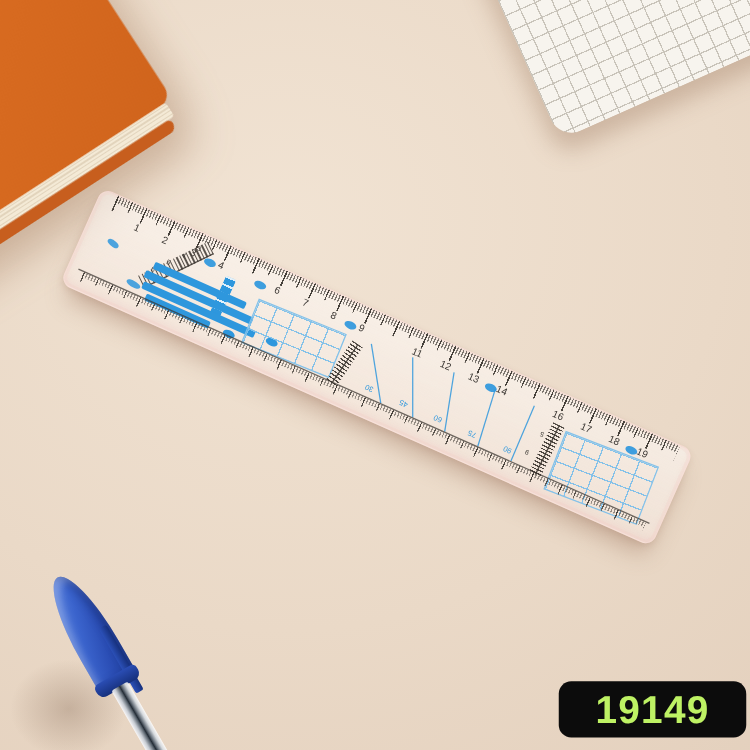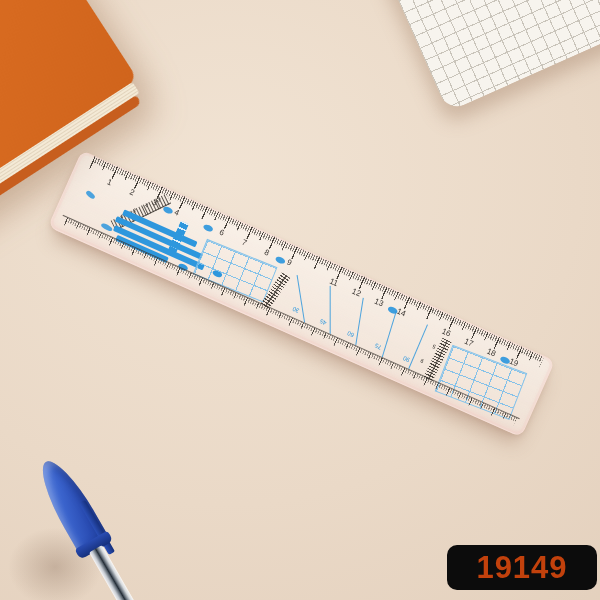--- a/index.html
+++ b/index.html
@@ -104,21 +104,21 @@
   .cap-lip{position:absolute;left:11px;top:90px;width:38px;height:12px;
     background:linear-gradient(180deg,#2a4db4,#16307c);border-radius:4px 4px 6px 6px;}
   .cap-clip{position:absolute;left:38px;top:52px;width:7px;height:60px;
     background:linear-gradient(90deg,#2b50b8,#16307c);border-radius:3px 3px 2px 2px;}
   .barrel{position:absolute;left:22px;top:100px;width:15px;height:135px;border-radius:2px;
     background:linear-gradient(90deg,rgba(250,250,252,0.9) 0%,#c8cdd4 20%,#5a646e 42%,#232c36 50%,#6d7680 62%,#d6dade 82%,rgba(255,255,255,0.85) 100%);}
 
   
   .code-label{position:absolute;left:447px;top:545px;width:150px;height:45px;border-radius:10px;
     background:#0c0c0c;display:flex;align-items:center;justify-content:center;}
-  .code-label span{color:#c2410c;font-size:31px;font-weight:bold;letter-spacing:1px;
+  .code-label span{color:#bef264;font-size:31px;font-weight:bold;letter-spacing:1px;
     font-family:"Liberation Sans",sans-serif;}
 </style>
 </head>
 <body>
 
 <div class="scene">
 
   <div class="notebook">
     <div class="nb-cover"></div>
     <div class="nb-pages"></div>

